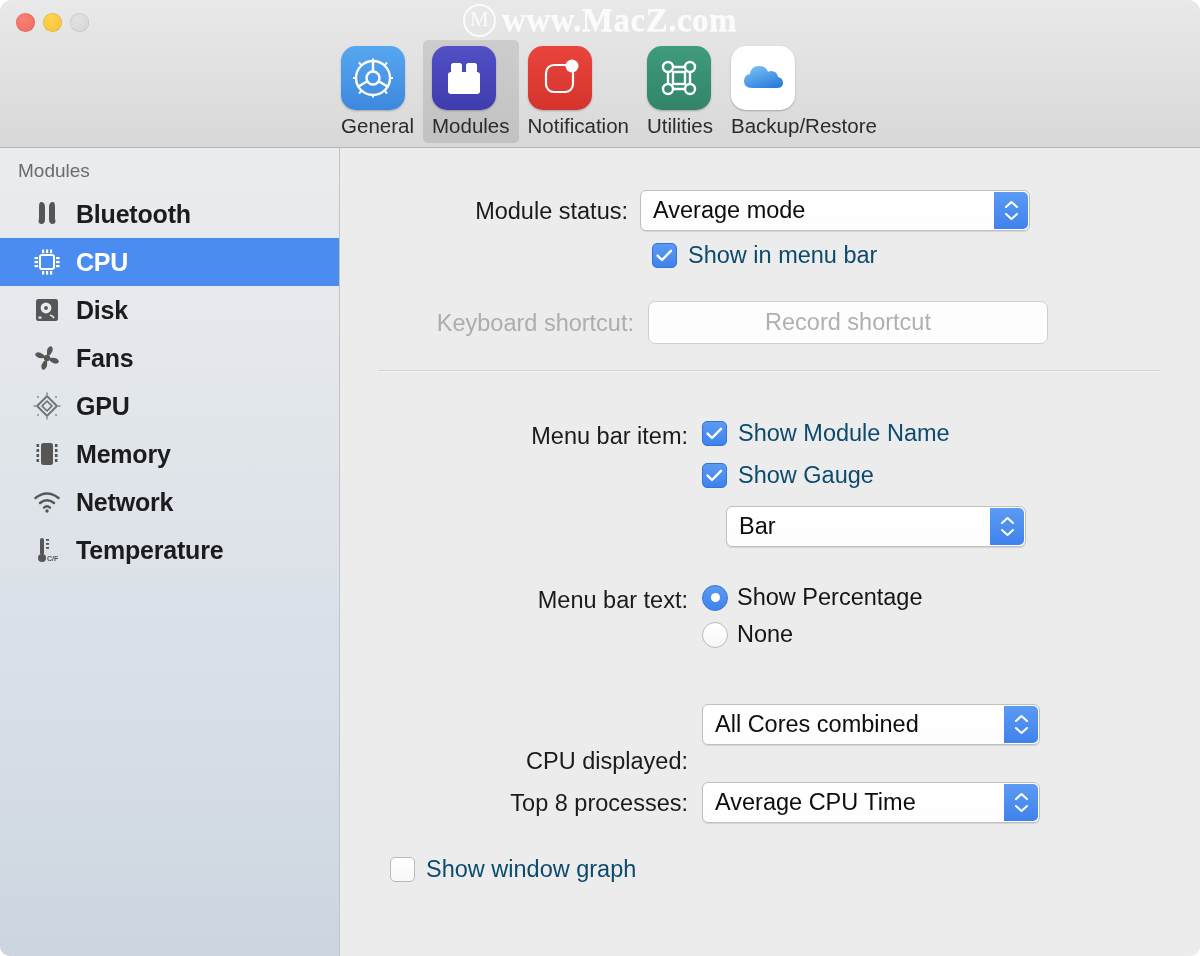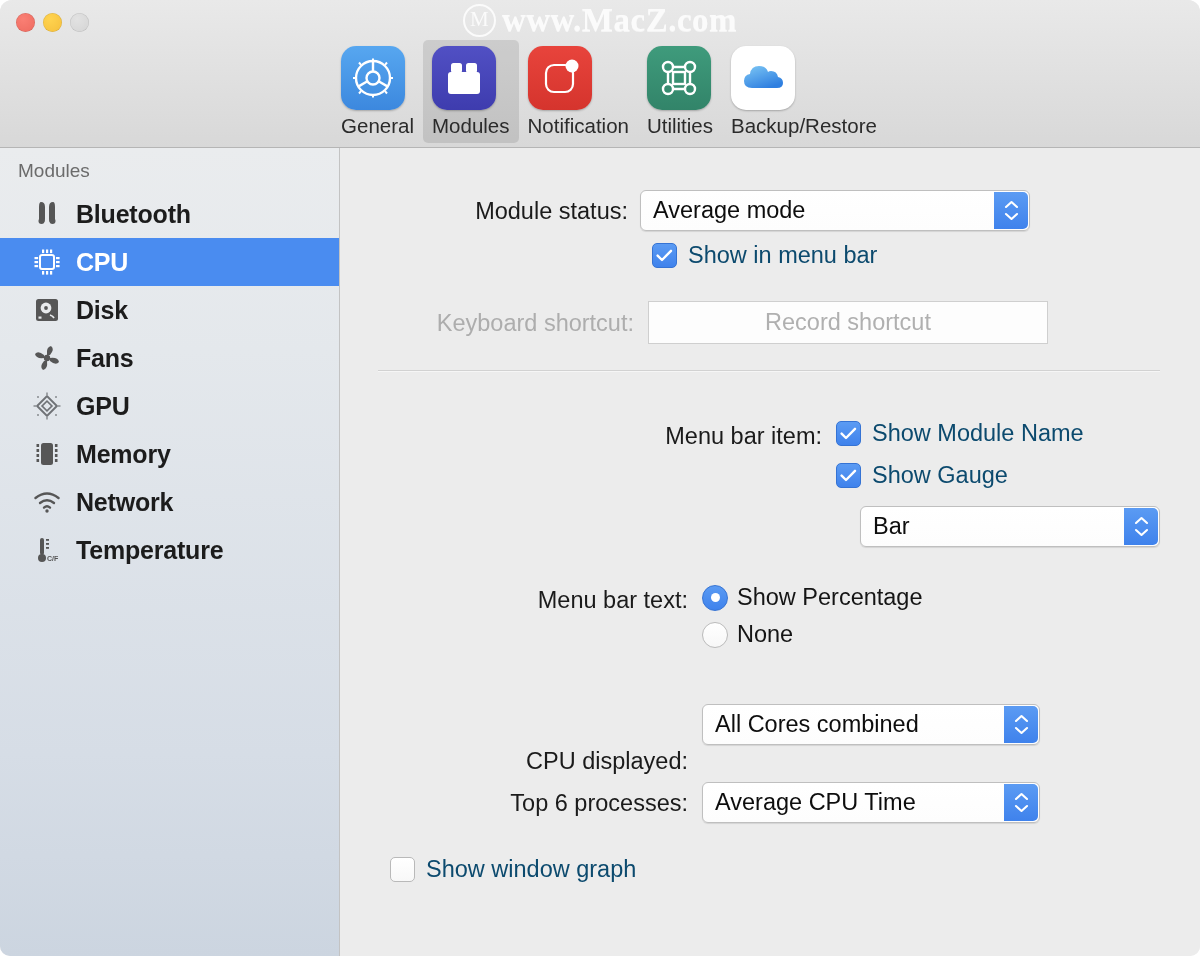--- a/index.html
+++ b/index.html
@@ -167,21 +167,21 @@
     align-items: center; justify-content: center;
     gap: 3px;
   }
   .stepper svg { display:block; }
 
   
   .tfield {
     height: 43px;
     background: #fdfdfd;
     border: 1px solid #cfcfcf;
-    border-radius: 0;
+    border-radius: 7px;
     display: flex; align-items: center; justify-content: center;
   }
   .tfield .ph { font-size: 23.5px; color: #b0b0b0; }
 
   
   .cbrow { display: flex; align-items: center; gap: 11px; cursor: default; }
   .cbox {
     width: 25px; height: 25px; border-radius: 5px;
     border: 1px solid #b9b9b9;
     background: linear-gradient(#ffffff, #f8f8f8);
@@ -475,21 +475,21 @@
 
       <div class="row" style="left:0; top:153px; width:820px;">
         <div class="flabel dim" style="width:294px; padding-top:9px;">Keyboard shortcut:</div>
         <div class="tfield" style="margin-left:14px; width:400px;">
           <span class="ph">Record shortcut</span>
         </div>
       </div>
 
       <div id="divider"></div>
 
-      <div class="row" style="left:0; top:272px; width:820px;justify-content:flex-end;">
+      <div class="row" style="left:0; top:272px; width:820px;">
         <div class="flabel" style="width:348px; padding-top:3px;">Menu bar item:</div>
         <div style="margin-left:14px;">
           <label class="cbrow">
             <span class="cbox on">
               <svg width="17" height="13" viewBox="0 0 17 13">
                   <path d="M1.6 6.6 L6 11 L15 1.8" fill="none" stroke="#ffffff" stroke-width="2.4" stroke-linecap="round" stroke-linejoin="round"></path>
                 </svg>
             </span>
             <span class="cbtext">Show Module Name</span>
           </label>
@@ -540,21 +540,21 @@
                 <path d="M2 7 L7.5 2 L13 7" fill="none" stroke="#ffffff" stroke-width="2.1" stroke-linecap="round" stroke-linejoin="round"></path>
               </svg>
             <svg width="15" height="9" viewBox="0 0 15 9">
                 <path d="M2 2 L7.5 7 L13 2" fill="none" stroke="#ffffff" stroke-width="2.1" stroke-linecap="round" stroke-linejoin="round"></path>
               </svg>
           </span>
         </div>
       </div>
 
       <div class="row" style="left:0; top:634px; width:820px;">
-        <div class="flabel" style="width:348px; padding-top:8px;">Top 6 processes:</div>
+        <div class="flabel" style="width:348px; padding-top:8px;">Top 8 processes:</div>
         <div class="popup" style="margin-left:14px; width:338px;">
           <span class="pvalue">Average CPU Time</span>
           <span class="stepper">
             <svg width="15" height="9" viewBox="0 0 15 9">
                 <path d="M2 7 L7.5 2 L13 7" fill="none" stroke="#ffffff" stroke-width="2.1" stroke-linecap="round" stroke-linejoin="round"></path>
               </svg>
             <svg width="15" height="9" viewBox="0 0 15 9">
                 <path d="M2 2 L7.5 7 L13 2" fill="none" stroke="#ffffff" stroke-width="2.1" stroke-linecap="round" stroke-linejoin="round"></path>
               </svg>
           </span>

